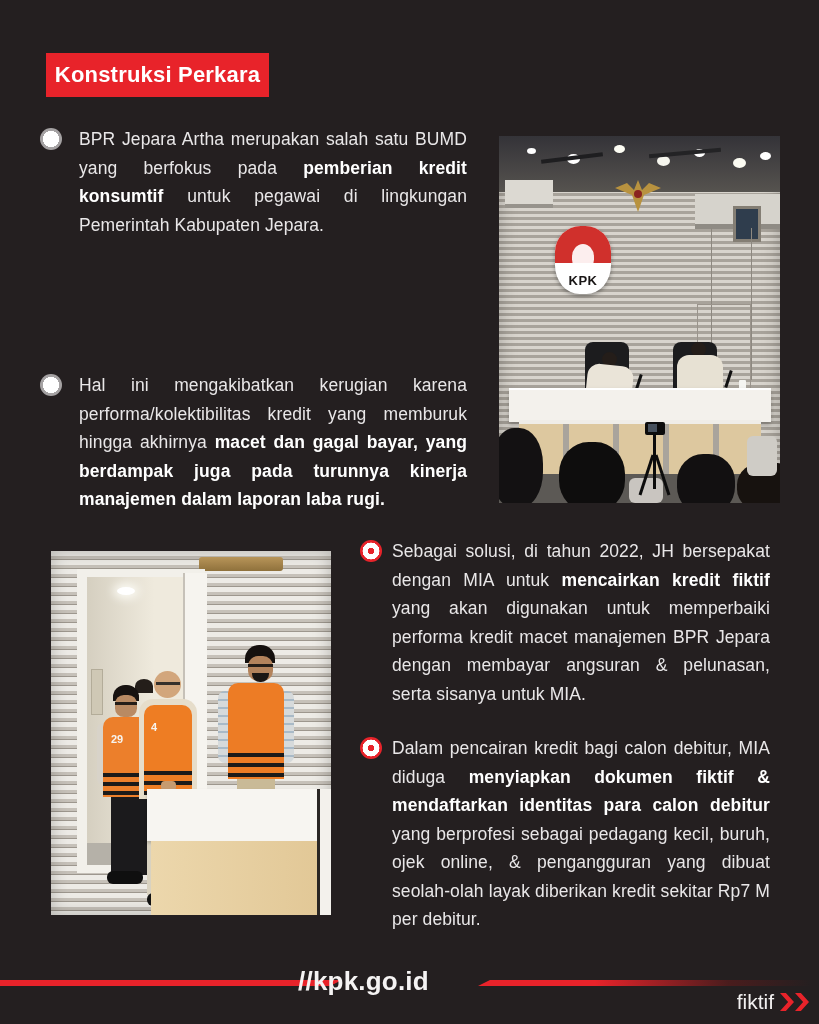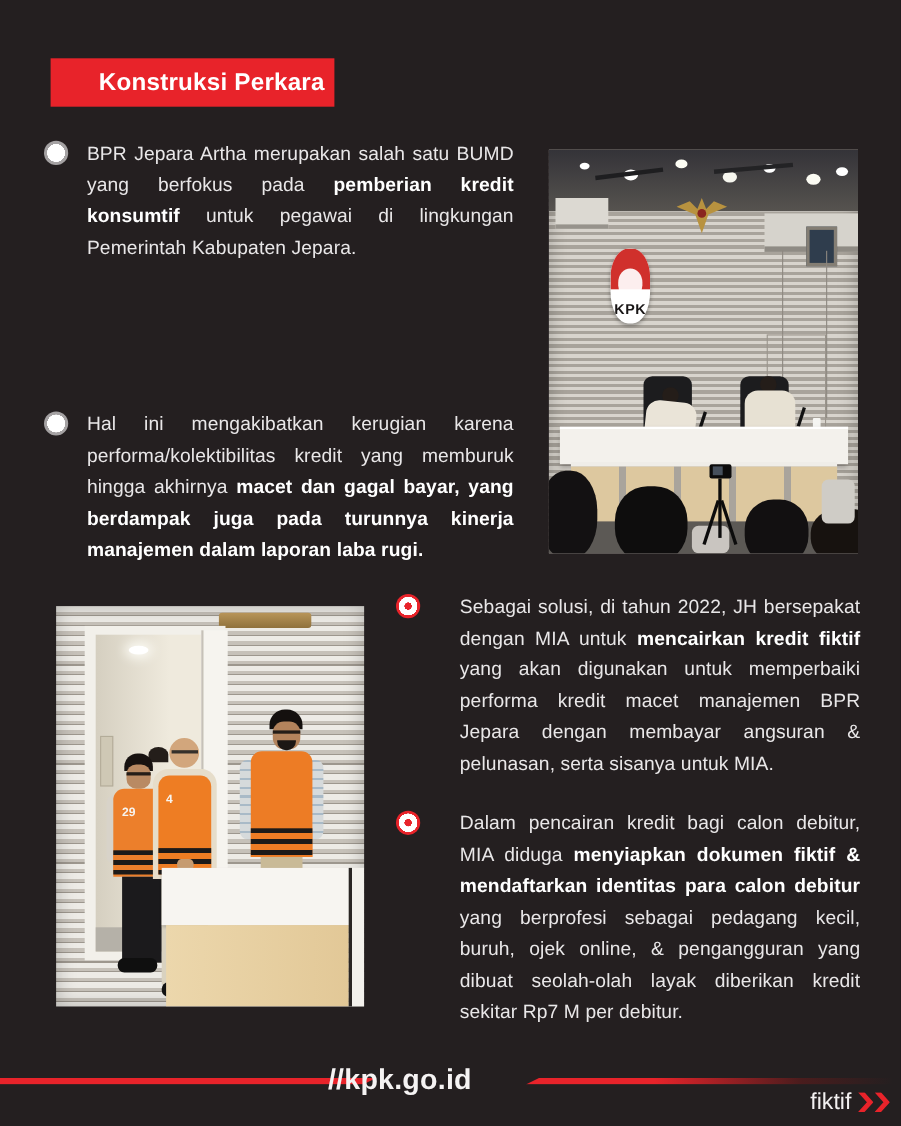--- a/index.html
+++ b/index.html
@@ -1,40 +1,40 @@
 <!DOCTYPE html>
 <html><head>
 <meta charset="utf-8">
 <style>
   html,body{margin:0;padding:0;background:#141112;}
   .canvas{position:relative;width:819px;height:1024px;background:#241f20;overflow:hidden;
           font-family:"Liberation Sans",sans-serif;}
   
   .badge{position:absolute;left:46px;top:53px;width:223px;height:44px;background:#e8232a;
-         display:flex;align-items:center;justify-content:center;padding-left:35px;}
+         display:flex;align-items:center;justify-content:center;}
   .badge span{color:#fff;font-weight:700;font-size:22px;letter-spacing:.2px;}
   
   .item{position:absolute;display:flex;align-items:flex-start;}
   .item .dot{flex:0 0 auto;width:22px;height:22px;border-radius:50%;margin-top:3px;}
   .dot-left{background:radial-gradient(circle,#ffffff 0 52%,#a5a2a3 53% 100%);}
   .dot-right{width:21px;height:21px;background:radial-gradient(circle,#e8232a 0 21%,#ffffff 22% 54%,#e8232a 55% 100%);}
   .item p{margin:0;text-align:justify;font-size:17.5px;line-height:28.5px;color:#e9e7e8;letter-spacing:.1px;}
   .item p .b{font-weight:700;color:#ffffff;}
   .l-item{left:40px;width:427px;}
   .l-item p{margin-left:17px;width:388px;}
   .r-item{left:360px;width:422px;}
-  .r-item p{margin-left:36px;width:378px;}
+  .r-item p{margin-left:10px;width:378px;}
   
   .photo{position:absolute;overflow:hidden;box-shadow:inset 0 0 18px rgba(0,0,0,.25);}
   .sc{position:absolute;}
   .photo-top{left:499px;top:136px;width:281px;height:367px;
     background:repeating-linear-gradient(180deg,#d8d4cd 0 3px,#a8a39b 3px 6px);}
   .photo-bot{left:51px;top:551px;width:280px;height:364px;
     background:repeating-linear-gradient(180deg,#edebe6 0 5px,#c6c1b9 5px 8px,#9d978e 8px 9px);}
-  .kpk-logo{left:56px;top:90px;width:36px;height:68px;background:#fff;
+  .kpk-logo{left:56px;top:90px;width:56px;height:68px;background:#fff;
     border-radius:46% 46% 44% 44%/38% 38% 42% 42%;overflow:hidden;
     box-shadow:0 2px 4px rgba(0,0,0,.35);}
   .kpk-top{position:absolute;left:0;top:0;width:100%;height:55%;background:#d0302c;}
   .kpk-eagle{position:absolute;left:50%;top:26%;width:22px;height:26px;margin-left:-11px;
     background:#fff;border-radius:50% 50% 40% 40%;opacity:.92;}
   .kpk-label{position:absolute;left:0;bottom:6px;width:100%;text-align:center;
     font-weight:700;font-size:13px;color:#191616;letter-spacing:.5px;}
   .vest-num{position:absolute;color:#f7f4ef;font-weight:700;font-size:11px;}
   
   .f-line-l{position:absolute;left:0;top:980px;width:342px;height:6px;background:#e8232a;

